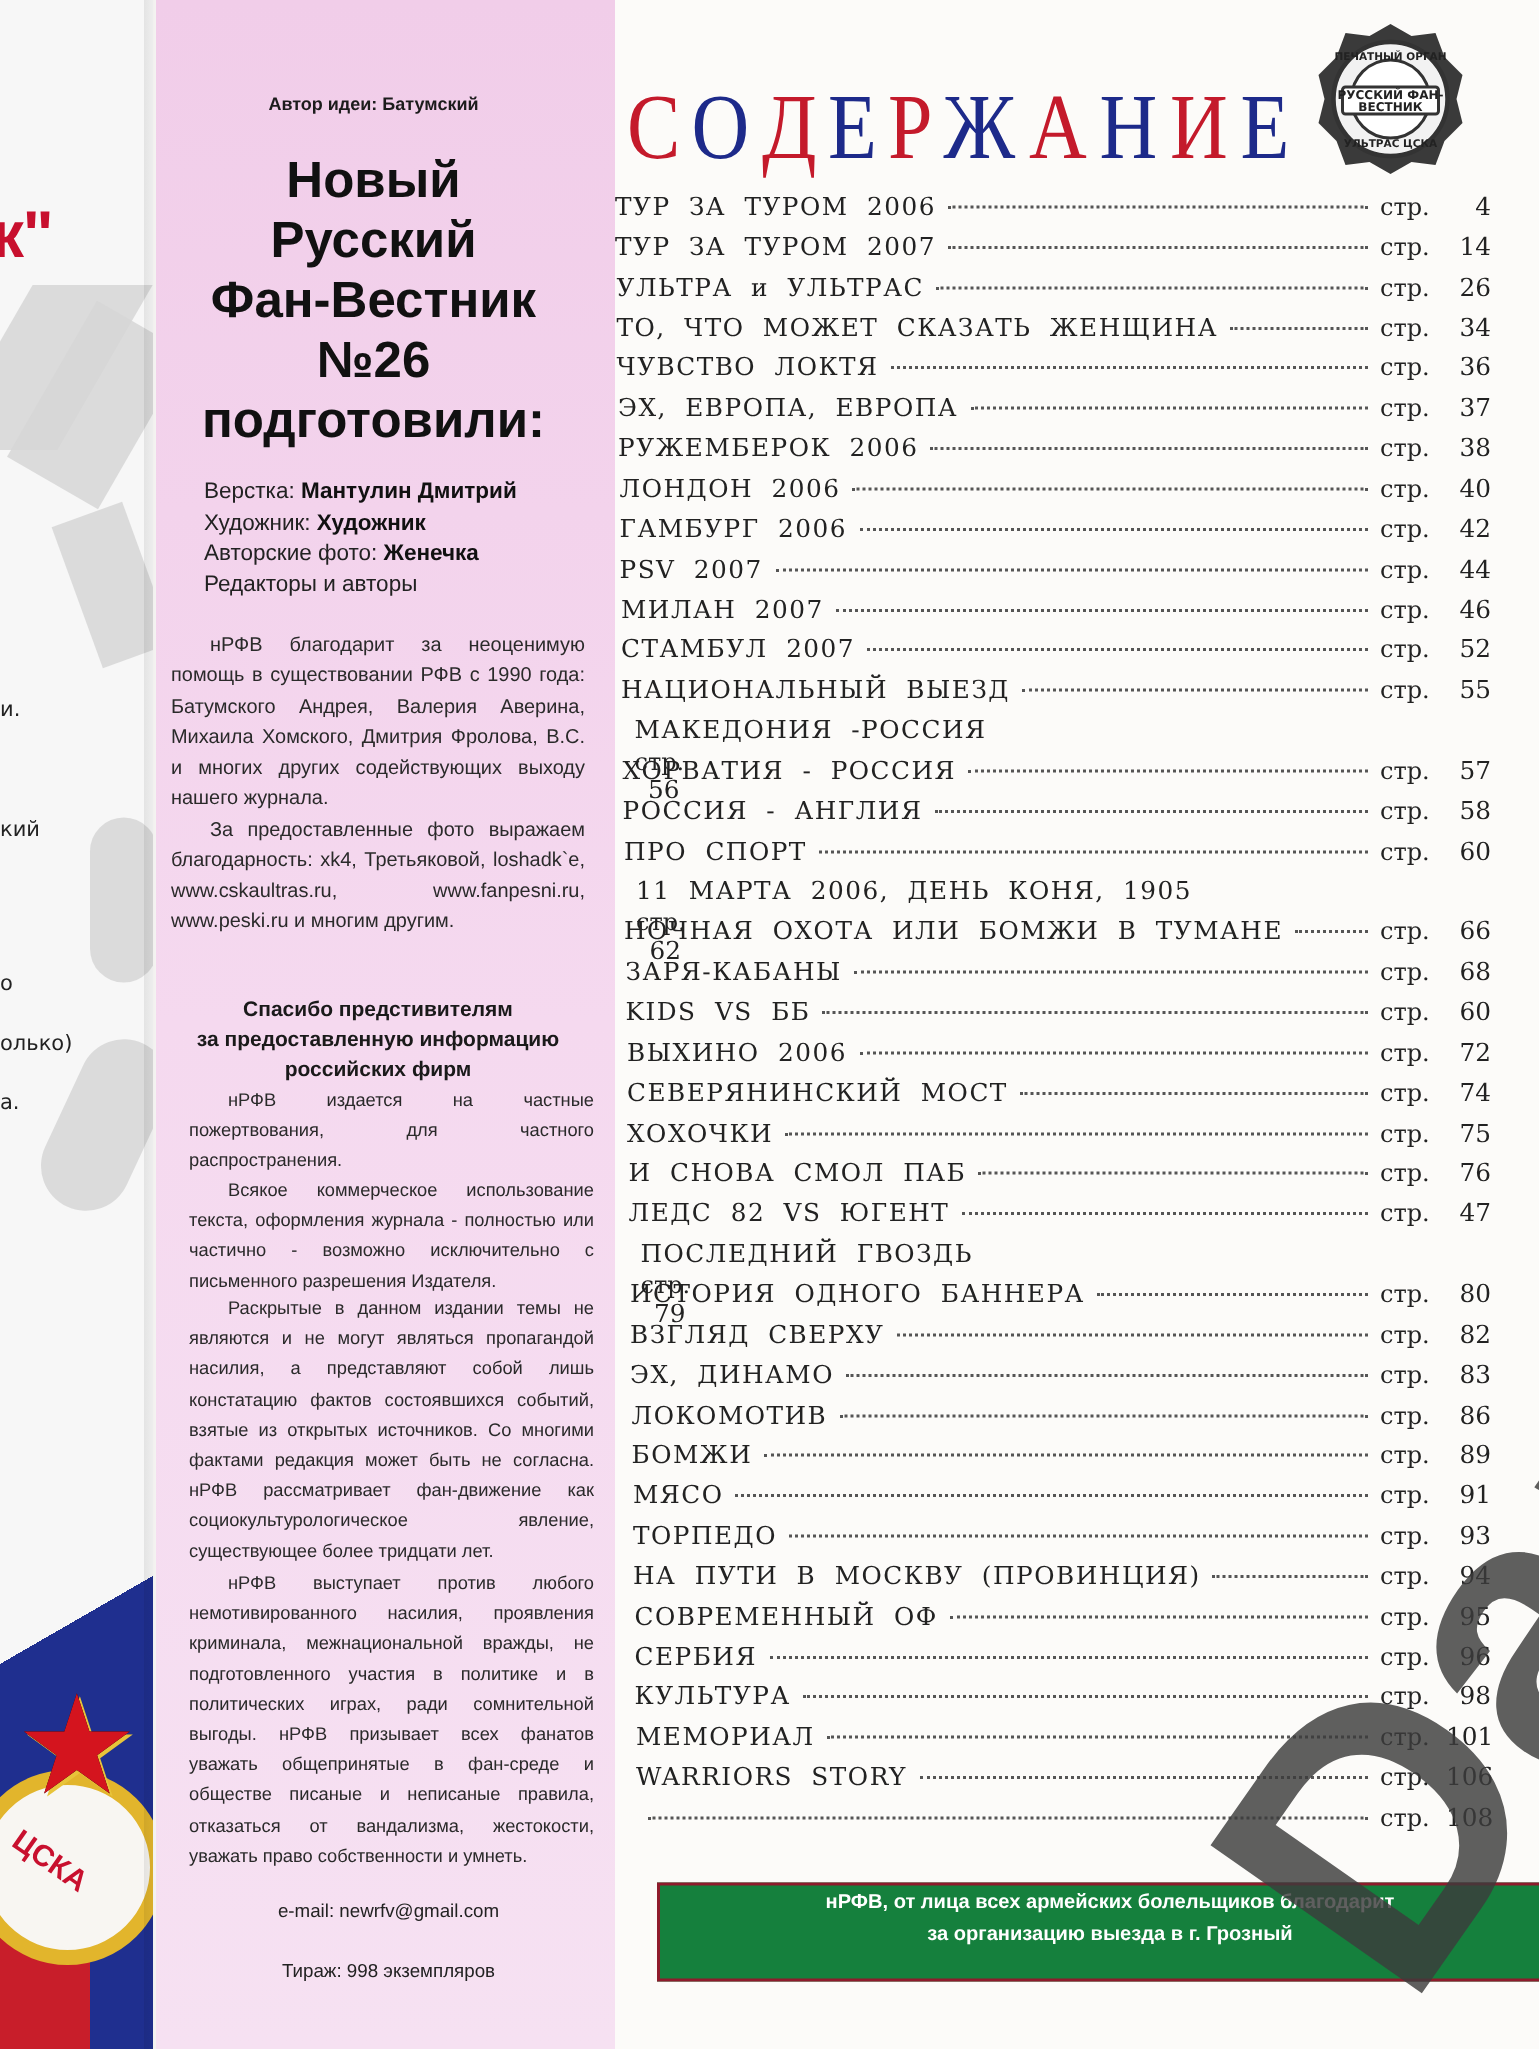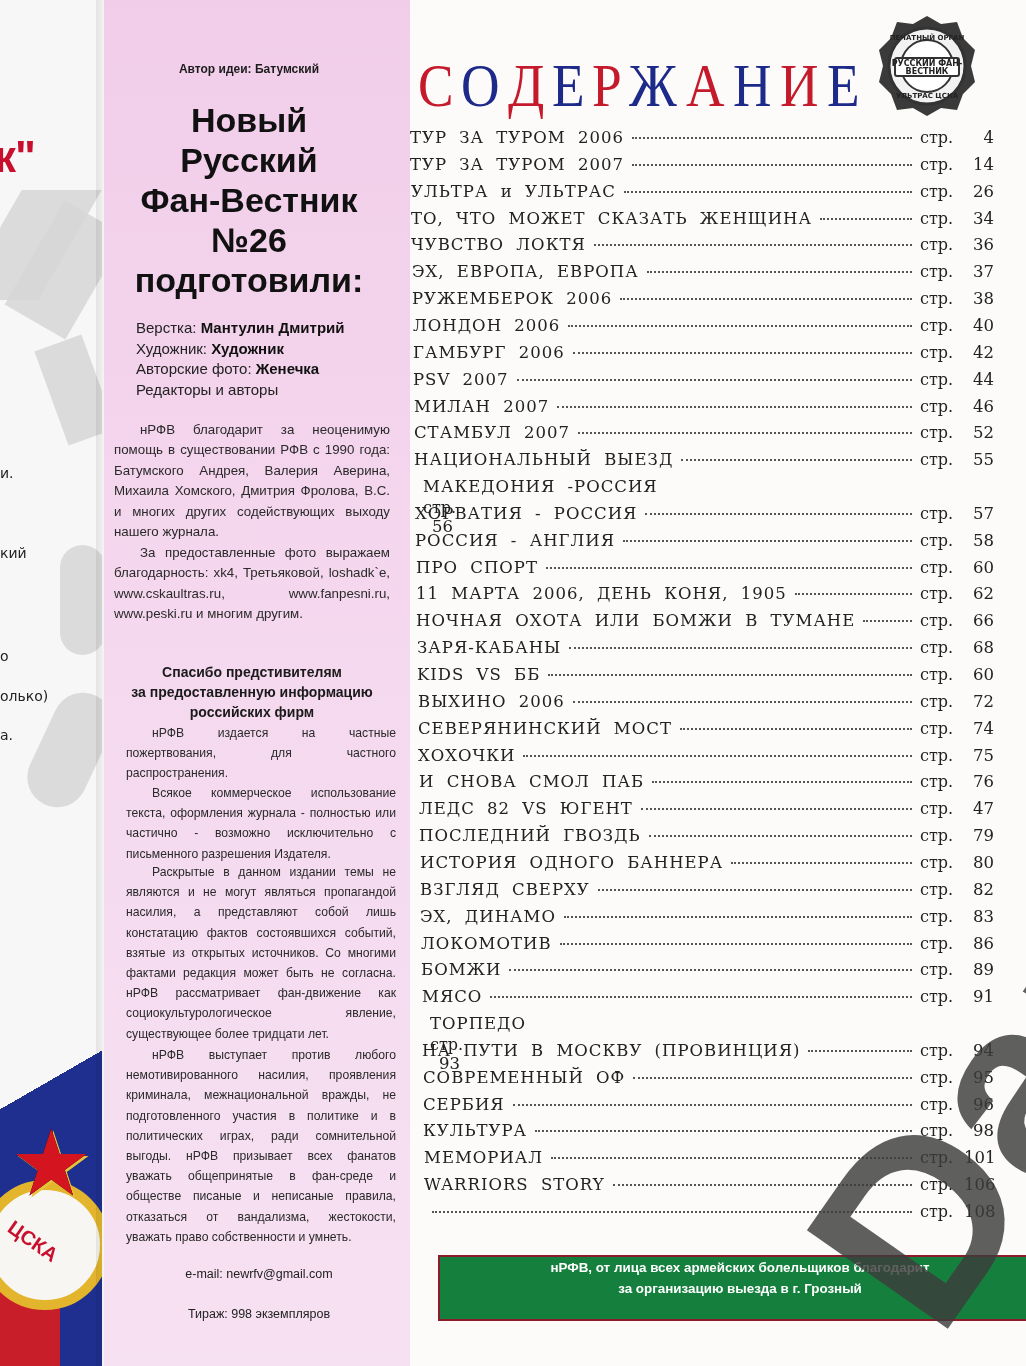--- a/index.html
+++ b/index.html
@@ -271,21 +271,21 @@
         <span class="dots"></span>
         <span class="pg-label">стр.</span>
         <span class="pg">58</span>
       </div>
       <div class="toc-row" style="top: 433.6px; left: 6px; width: 578px;">
         <span class="t">ПРО СПОРТ</span>
         <span class="dots"></span>
         <span class="pg-label">стр.</span>
         <span class="pg">60</span>
       </div>
-      <div class="toc-row" style="top: 460.45px; left: 6px; width: 578px;">
+      <div class="toc-row" style="top: 460.45px; left: 6px; width: 578px; flex-direction: column;">
         <span class="t">11 МАРТА 2006, ДЕНЬ КОНЯ, 1905</span>
         <span class="dots"></span>
         <span class="pg-label">стр.</span>
         <span class="pg">62</span>
       </div>
       <div class="toc-row" style="top: 487.3px; left: 6px; width: 578px;">
         <span class="t">НОЧНАЯ ОХОТА ИЛИ БОМЖИ В ТУМАНЕ</span>
         <span class="dots"></span>
         <span class="pg-label">стр.</span>
         <span class="pg">66</span>
@@ -325,21 +325,21 @@
         <span class="dots"></span>
         <span class="pg-label">стр.</span>
         <span class="pg">76</span>
       </div>
       <div class="toc-row" style="top: 675.25px; left: 9px; width: 575px;">
         <span class="t">ЛЕДС 82 VS ЮГЕНТ</span>
         <span class="dots"></span>
         <span class="pg-label">стр.</span>
         <span class="pg">47</span>
       </div>
-      <div class="toc-row" style="top: 702.1px; left: 9px; width: 575px;">
+      <div class="toc-row" style="top: 702.1px; left: 9px; width: 575px; flex-direction: column;">
         <span class="t">ПОСЛЕДНИЙ ГВОЗДЬ</span>
         <span class="dots"></span>
         <span class="pg-label">стр.</span>
         <span class="pg">79</span>
       </div>
       <div class="toc-row" style="top: 728.95px; left: 10px; width: 574px;">
         <span class="t">ИСТОРИЯ ОДНОГО БАННЕРА</span>
         <span class="dots"></span>
         <span class="pg-label">стр.</span>
         <span class="pg">80</span>
@@ -367,21 +367,21 @@
         <span class="dots"></span>
         <span class="pg-label">стр.</span>
         <span class="pg">89</span>
       </div>
       <div class="toc-row" style="top: 863.2px; left: 12px; width: 572px;">
         <span class="t">МЯСО</span>
         <span class="dots"></span>
         <span class="pg-label">стр.</span>
         <span class="pg">91</span>
       </div>
-      <div class="toc-row" style="top: 890.05px; left: 12px; width: 572px; flex-direction: column;">
+      <div class="toc-row" style="top: 890.05px; left: 12px; width: 572px;">
         <span class="t">ТОРПЕДО</span>
         <span class="dots"></span>
         <span class="pg-label">стр.</span>
         <span class="pg">93</span>
       </div>
       <div class="toc-row" style="top: 916.9px; left: 12px; width: 572px;">
         <span class="t">НА ПУТИ В МОСКВУ (ПРОВИНЦИЯ)</span>
         <span class="dots"></span>
         <span class="pg-label">стр.</span>
         <span class="pg">94</span>

